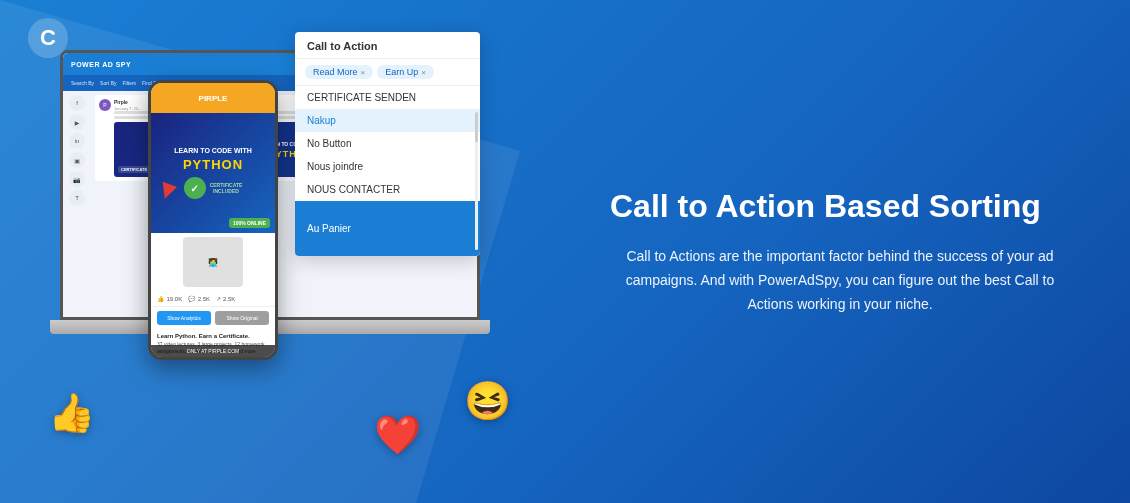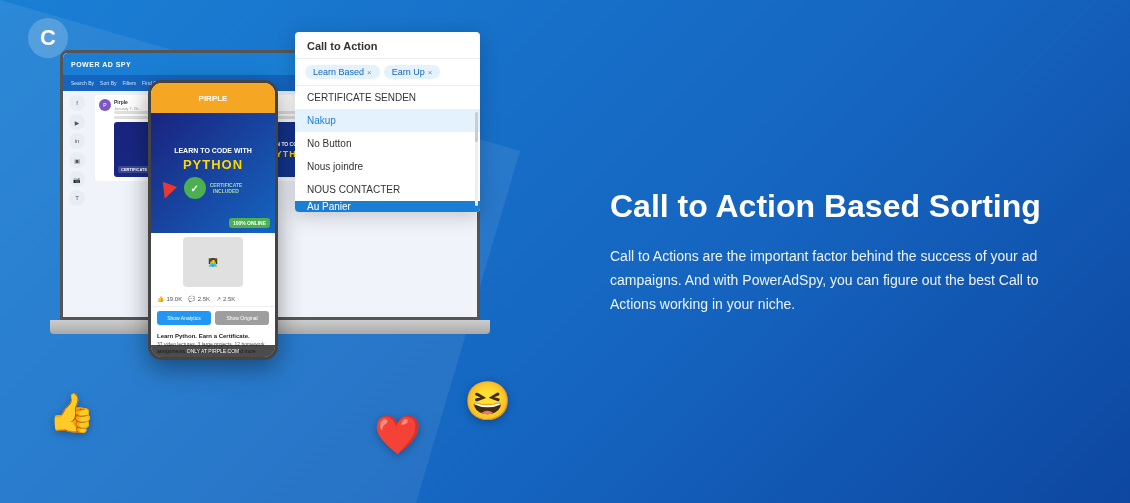--- a/index.html
+++ b/index.html
@@ -363,21 +363,21 @@
     }
 
     .cta-item.highlighted {
       background: #e3f2fd;
       color: #1a7fd4;
     }
 
     .cta-item-bottom {
       background: #1a7fd4;
       color: #fff;
-      padding: 0 12px;
+      padding: 22px 12px;
       font-size: 10px;
     }
 
     
     .cta-scrollbar {
       position: absolute;
       right: 2px;
       top: 80px;
       bottom: 6px;
       width: 3px;
@@ -468,20 +468,21 @@
       color: #fff;
       line-height: 1.2;
       margin-bottom: 20px;
     }
 
     .right-desc {
       font-size: 14px;
       color: rgba(255,255,255,0.92);
       line-height: 1.7;
       max-width: 480px;
+      text-align: center;
     }
   </style>
 </head>
 <body>
 
 <div class="background"></div>
 <div class="bg-shape"></div>
 
 <div class="c-logo">
   <span>C</span>
@@ -585,21 +586,21 @@
   </div>
 
   <div class="red-arrow">▼</div>
 
 </div>
 
 <div class="cta-dropdown">
   <div class="cta-title">Call to Action</div>
   <div class="cta-tags">
     <div class="cta-tag">
-      <span>Learn Based</span>
+      <span>Read More</span>
       <span class="tag-x">×</span>
     </div>
     <div class="cta-tag">
       <span>Earn Up</span>
       <span class="tag-x">×</span>
     </div>
   </div>
   <div class="cta-list">
     <div class="cta-item">CERTIFICATE SENDEN</div>
     <div class="cta-item highlighted">Nakup</div>

